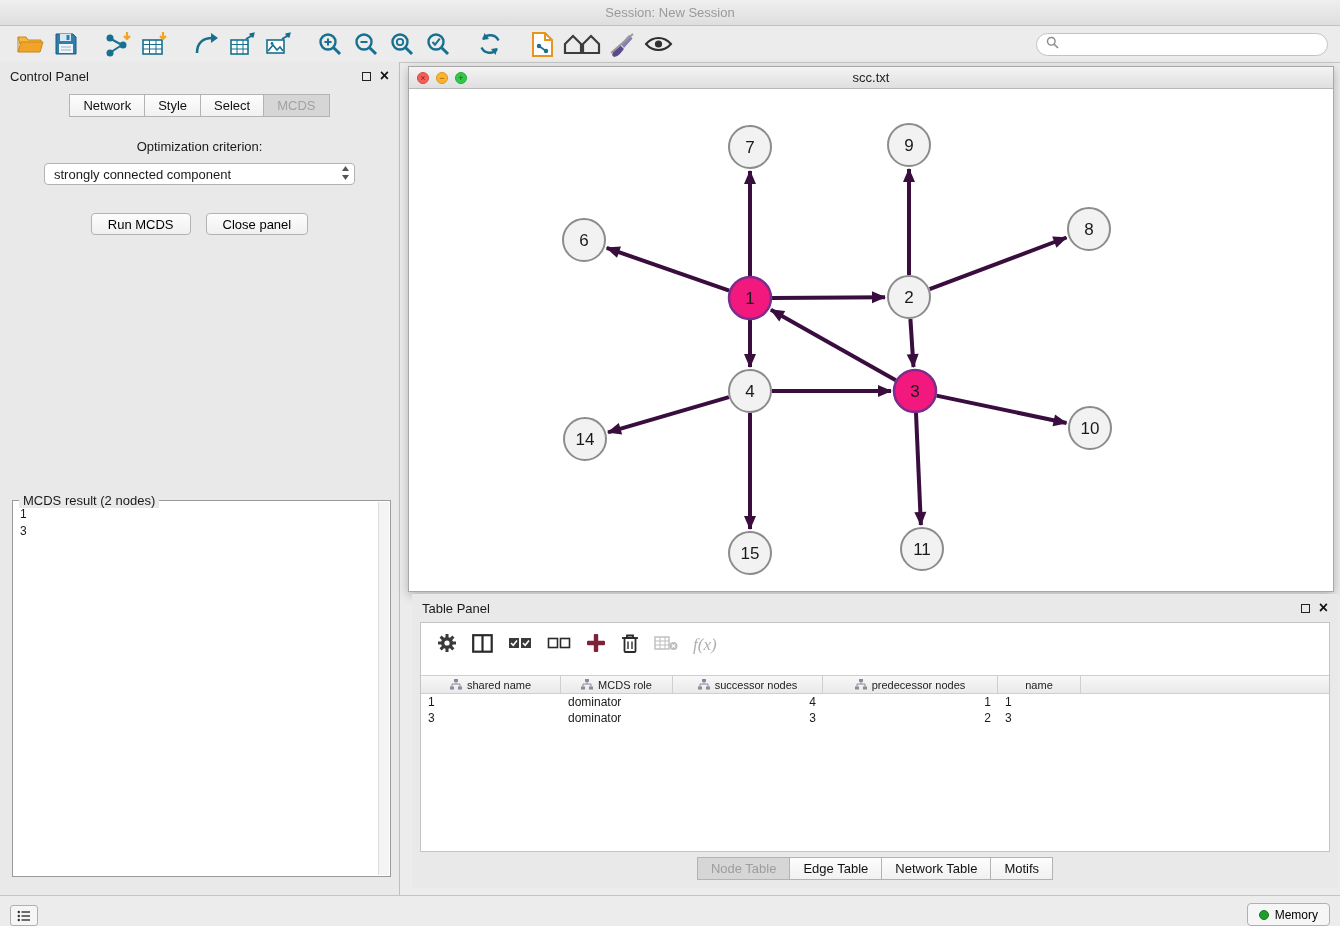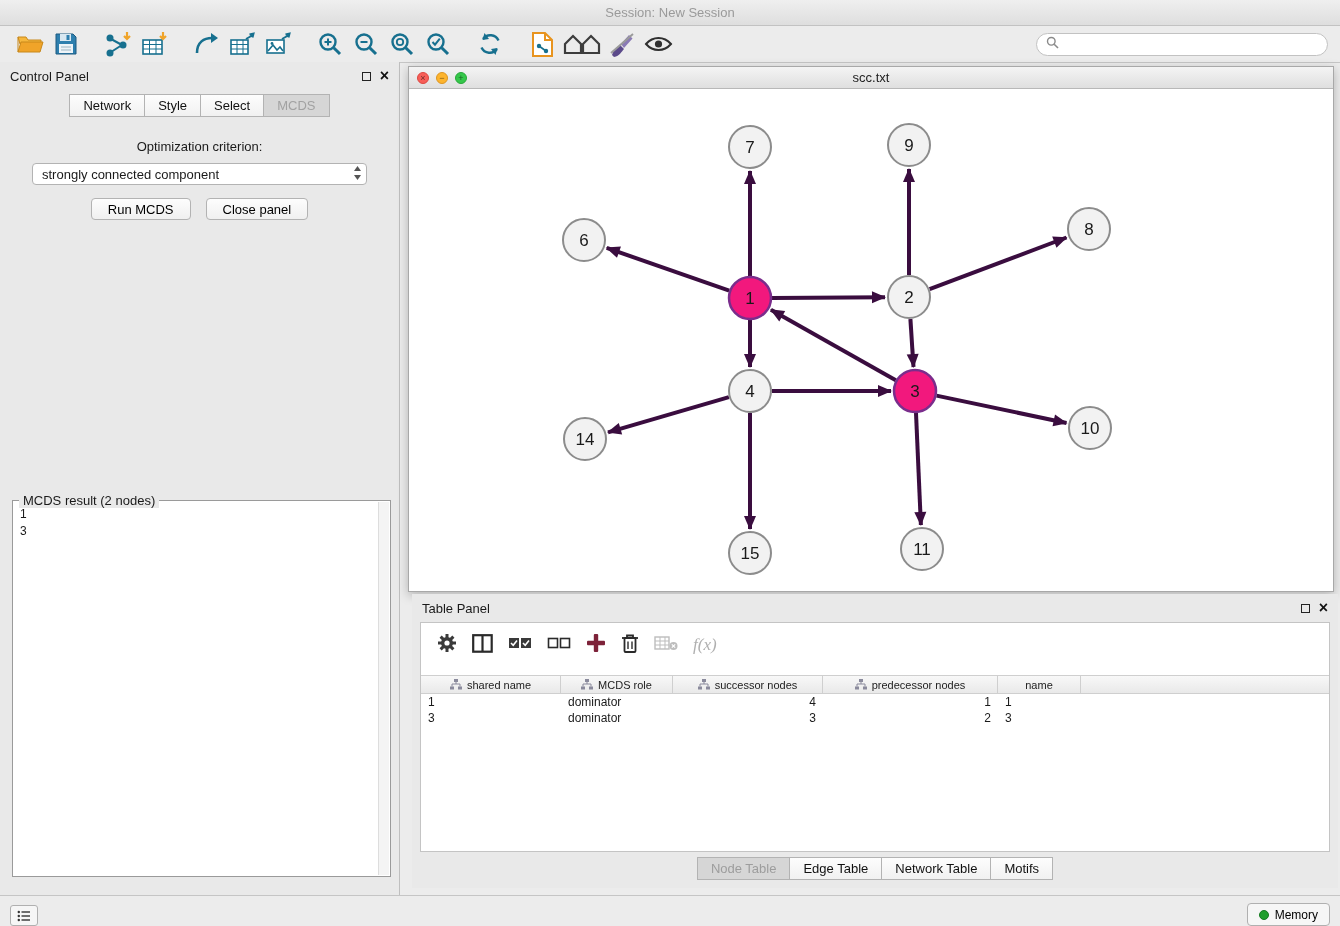--- a/index.html
+++ b/index.html
@@ -24,24 +24,24 @@
   .control-panel{position:absolute;left:0;top:62px;width:400px;height:833px;background:#e9e9e9;border-right:1px solid #bfbfbf}
   .panel-header{height:28px;display:flex;align-items:center;padding:0 10px;font-size:13px}
   .win-btns{margin-left:auto;display:flex;gap:9px;align-items:center}
   .float-btn{width:9px;height:9px;border:1.6px solid #222;display:inline-block}
   .close-btn{font-size:16px;font-weight:bold;color:#111;line-height:12px}
   .cp-tabs{display:flex;justify-content:center;margin-top:4px}
   .cp-tab{font-size:13px;padding:3px 13px;background:linear-gradient(#fdfdfd,#f1f1f1);border:1px solid #b3b3b3;border-right:none;color:#111}
   .cp-tab:last-child{border-right:1px solid #b3b3b3}
   .cp-tab.active{background:#d6d6d6;color:#a2a2a2}
   .opt-label{text-align:center;margin-top:22px;font-size:13px}
-  .dropdown{width:335px;height:22px;margin:9px auto 0;background:#fff;border:1px solid #b3b3b3;border-radius:4px;
+  .dropdown{width:311px;height:22px;margin:9px auto 0;background:#fff;border:1px solid #b3b3b3;border-radius:4px;
     display:flex;align-items:center;padding:0 4px 0 9px;font-size:13px}
   .dropdown .dd-text{flex:1}
-  .btn-row{display:flex;justify-content:center;gap:15px;margin-top:13px}
+  .btn-row{display:flex;justify-content:center;gap:15px;margin-top:28px}
   .cp-btn{height:22px;padding:0 16px;background:linear-gradient(#fdfdfd,#f0f0f0);border:1px solid #b3b3b3;border-radius:4px;
     font-size:13px;font-family:"Liberation Sans",sans-serif}
   .result-group{position:absolute;left:12px;right:8px;top:438px;bottom:18px;border:1px solid #9a9a9a;background:#fff}
   .result-title{position:absolute;top:-8px;left:6px;background:#e9e9e9;padding:0 4px;font-size:13px}
   .result-text{position:absolute;inset:1px 13px 1px 1px;padding:4px 6px;font-size:12px;line-height:17px;white-space:pre-line;overflow:hidden}
   .result-scroll{position:absolute;top:1px;bottom:1px;right:1px;width:11px;background:#f4f4f4;border-left:1px solid #ddd}
 
   
   .network-window{position:absolute;left:408px;top:66px;width:926px;height:526px;background:#fff;border:1px solid #a8a8a8;
     box-shadow:0 3px 10px rgba(0,0,0,.25)}

